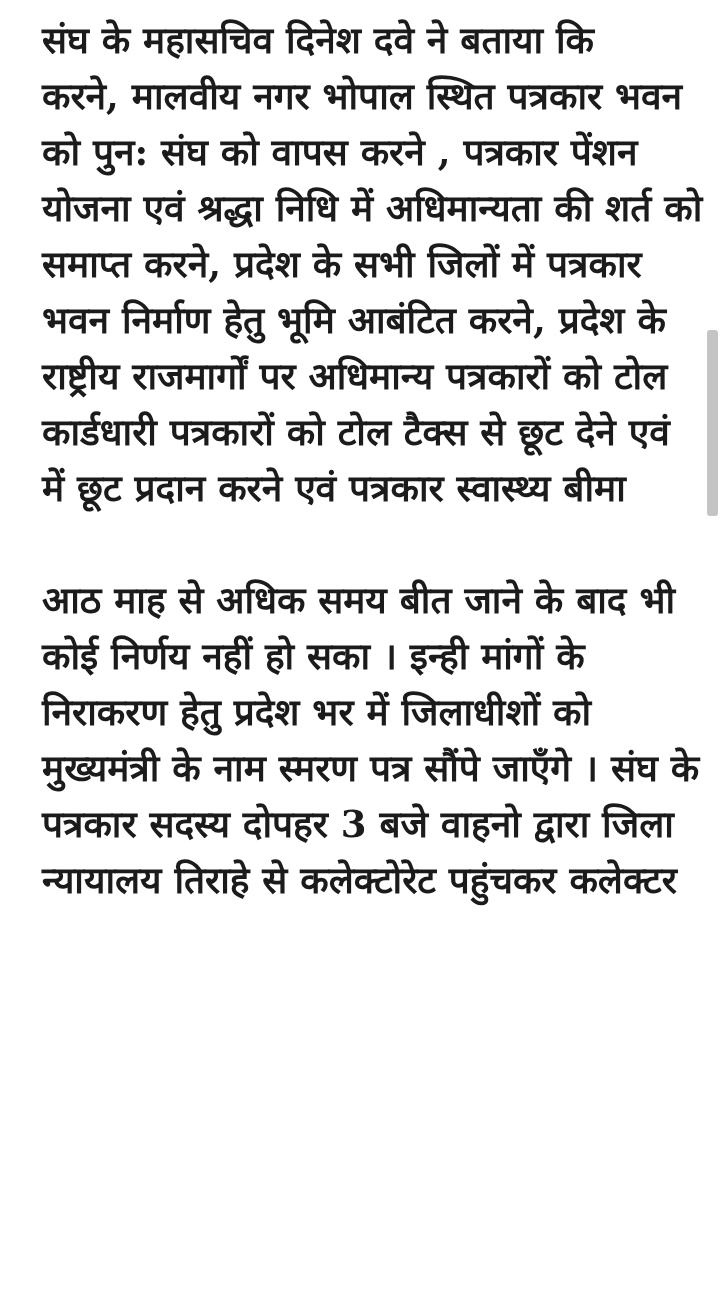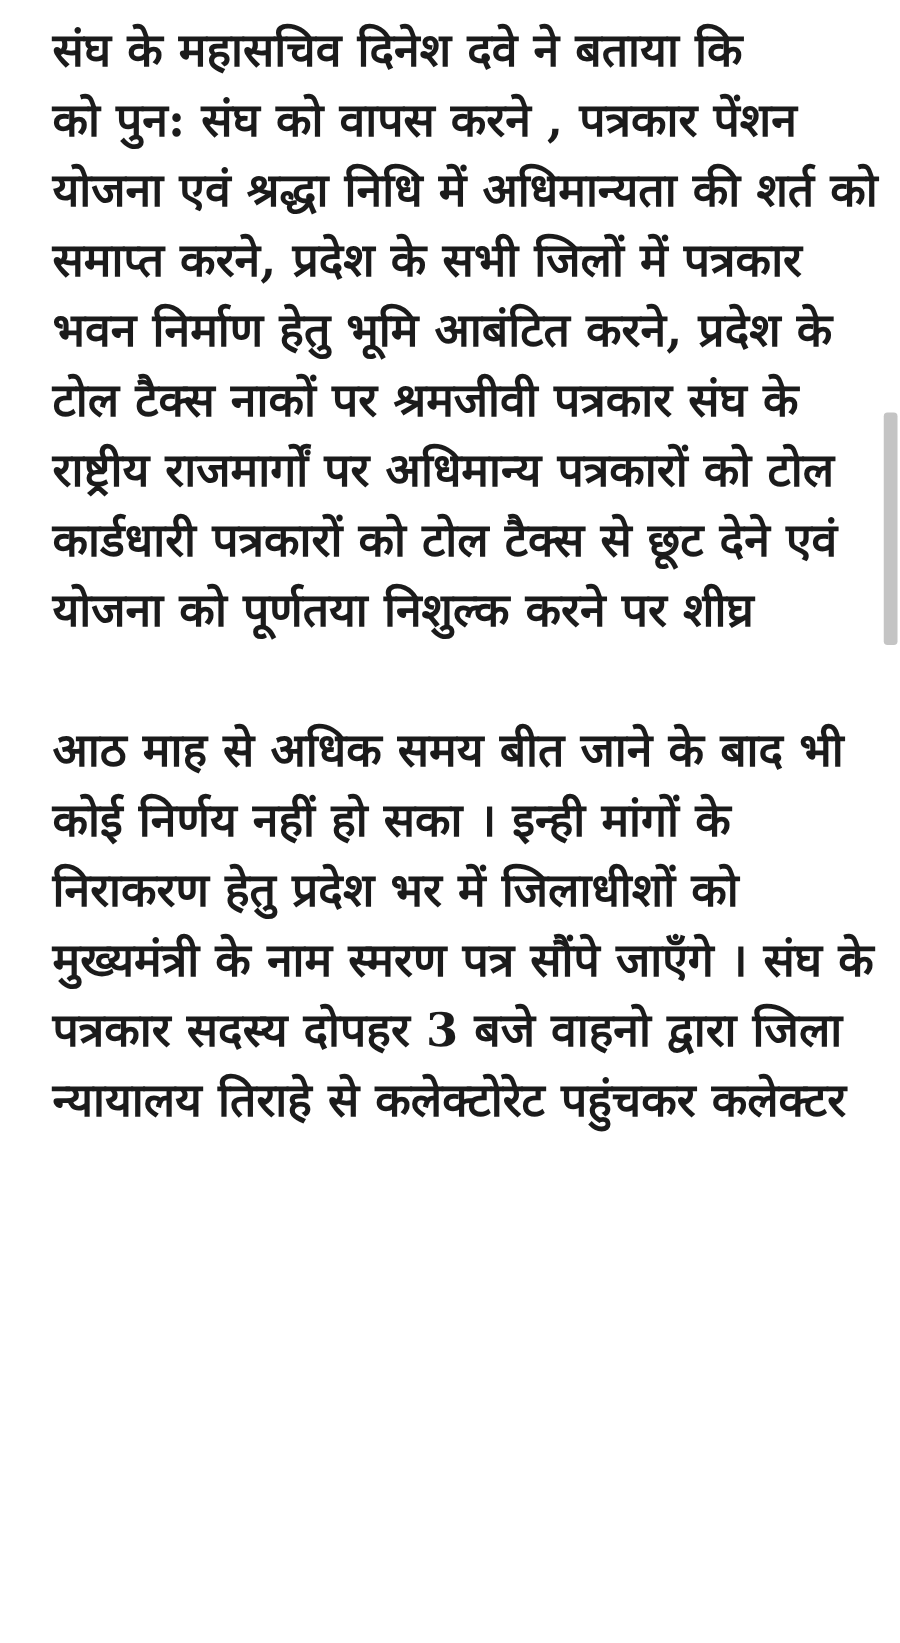--- a/index.html
+++ b/index.html
@@ -44,28 +44,28 @@
   }
 </style>
 </head>
 <body style="background: rgb(255, 255, 255);">
 
 <main class="page">
   <article class="article" style="color: rgb(27, 27, 27);">
 
     <section class="paragraph">
       <div class="line">संघ के महासचिव दिनेश दवे ने बताया कि</div>
+      <div class="line">करने, मालवीय नगर भोपाल स्थित पत्रकार भवन</div>
       <div class="line">को पुन: संघ को वापस करने , पत्रकार पेंशन</div>
       <div class="line">योजना एवं श्रद्धा निधि में अधिमान्यता की शर्त को</div>
       <div class="line">समाप्त करने, प्रदेश के सभी जिलों में पत्रकार</div>
       <div class="line">भवन निर्माण हेतु भूमि आबंटित करने, प्रदेश के</div>
-      <div class="line">टोल टैक्स नाकों पर श्रमजीवी पत्रकार संघ के</div>
       <div class="line">राष्ट्रीय राजमार्गों पर अधिमान्य पत्रकारों को टोल</div>
       <div class="line">कार्डधारी पत्रकारों को टोल टैक्स से छूट देने एवं</div>
-      <div class="line">योजना को पूर्णतया निशुल्क करने पर शीघ्र</div>
+      <div class="line">में छूट प्रदान करने एवं पत्रकार स्वास्थ्य बीमा</div>
     </section>
 
     <section class="paragraph">
       <div class="line">आठ माह से अधिक समय बीत जाने के बाद भी</div>
       <div class="line">कोई निर्णय नहीं हो सका । इन्ही मांगों के</div>
       <div class="line">निराकरण हेतु प्रदेश भर में जिलाधीशों को</div>
       <div class="line">मुख्यमंत्री के नाम स्मरण पत्र सौंपे जाएँगे । संघ के</div>
       <div class="line">पत्रकार सदस्य दोपहर 3 बजे वाहनो द्वारा जिला</div>
       <div class="line">न्यायालय तिराहे से कलेक्टोरेट पहुंचकर कलेक्टर</div>
     </section>

